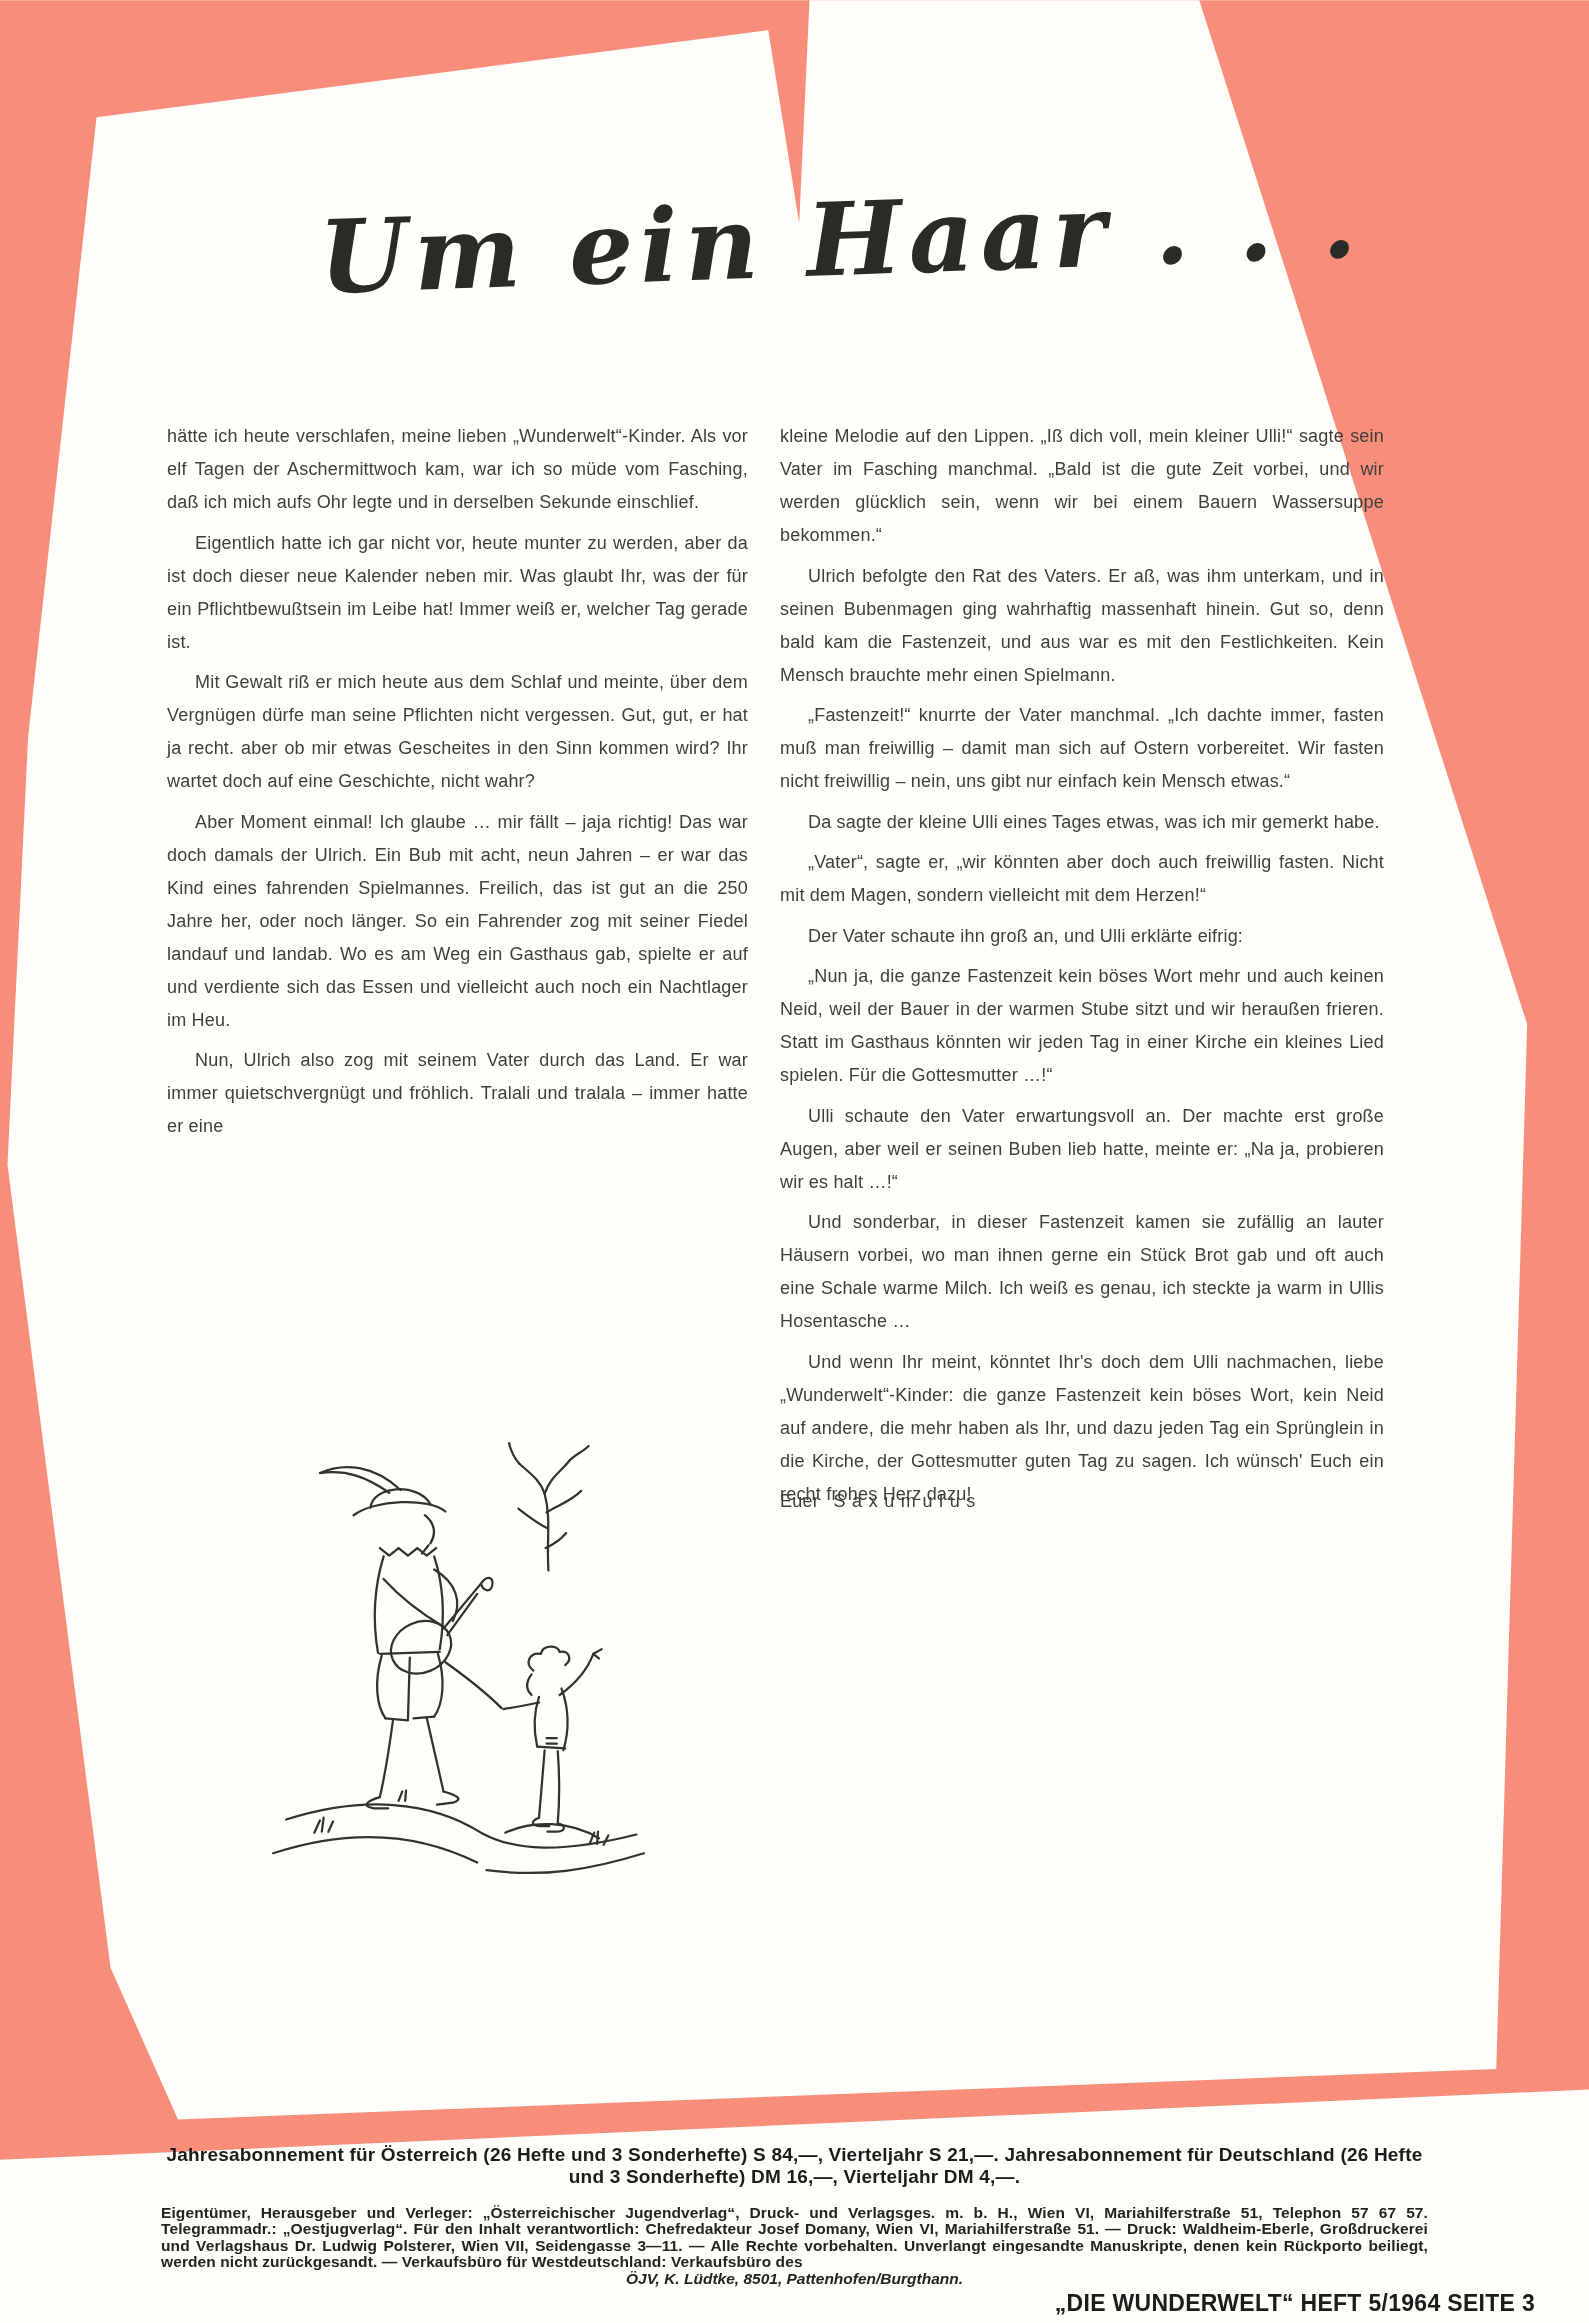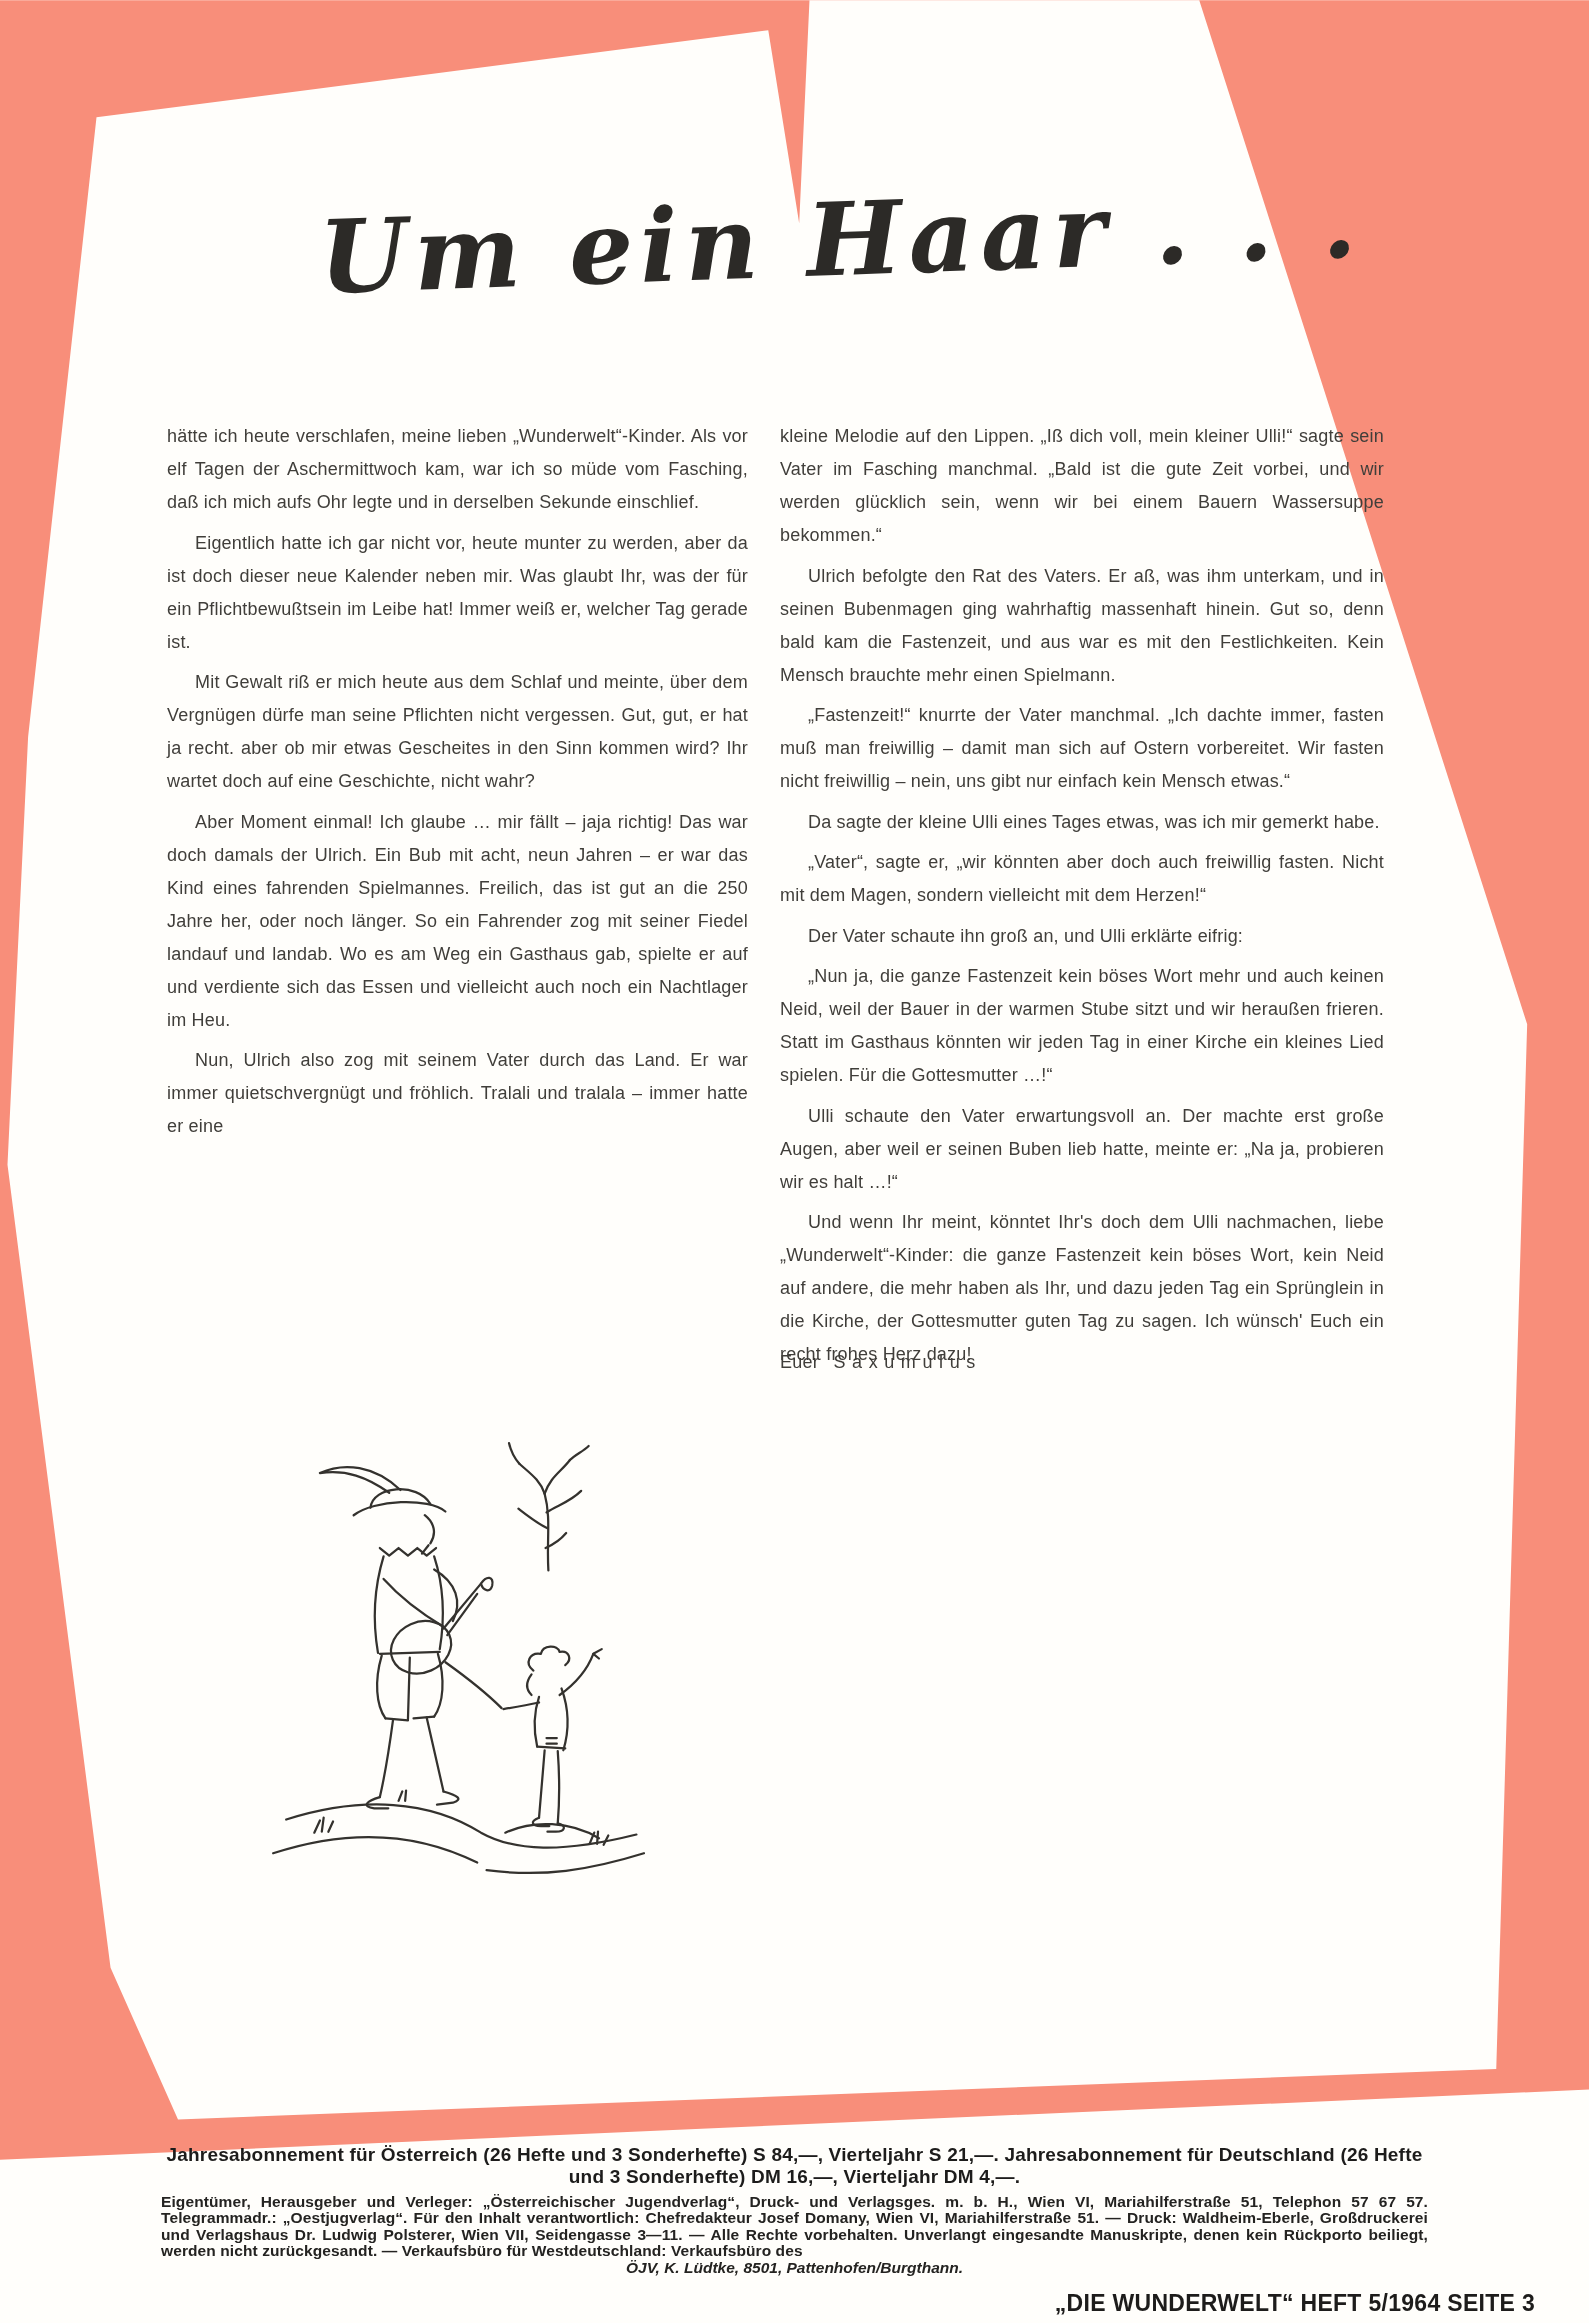--- a/index.html
+++ b/index.html
@@ -26,21 +26,21 @@
     margin-top:-33px;text-align:left;padding-right:45px;white-space:nowrap;
   }
   .signature .sig-name{letter-spacing:6.6px;padding-left:9.4px;}
   .illu{position:absolute;left:260px;top:1428px;width:397px;height:461px;}
   .footer{position:absolute;left:0;top:2144px;width:1589px;color:#1d1c1b;}
   .sub-line{
     width:1368px;margin:0 auto;text-align:center;font-weight:bold;
     font-size:19px;line-height:21.5px;letter-spacing:0.2px;
   }
   .imprint{
-    width:1267px;margin:7px auto 0 auto;font-weight:bold;font-size:15.5px;
+    width:1267px;margin:18px auto 0 auto;font-weight:bold;font-size:15.5px;
     line-height:16.4px;text-align:justify;letter-spacing:0.1px;color:#242321;
   }
   .imprint-last{
     width:1267px;margin:0 auto;font-weight:bold;font-size:15.5px;
     line-height:16.4px;text-align:center;color:#242321;font-style:italic;
   }
   .page-credit{
     position:absolute;right:54px;top:2256px;font-weight:bold;font-size:23px;
     letter-spacing:0.3px;color:#1d1c1b;white-space:nowrap;margin-top:34px;
   }
@@ -67,20 +67,21 @@
 
   <div class="col col2">
     <p>kleine Melodie auf den Lippen. „Iß dich voll, mein kleiner Ulli!“  sagte sein Vater im Fasching manchmal. „Bald ist die gute Zeit vorbei, und wir werden glücklich sein, wenn wir bei einem Bauern Wassersuppe bekommen.“</p>
     <p class="indent">Ulrich befolgte den Rat des Vaters. Er aß, was ihm unterkam, und in seinen Bubenmagen ging wahrhaftig massenhaft hinein. Gut so, denn bald kam die Fastenzeit, und aus war es mit den Festlichkeiten. Kein Mensch brauchte mehr einen Spielmann.</p>
     <p class="indent">„Fastenzeit!“ knurrte der Vater manchmal. „Ich dachte immer, fasten muß man freiwillig – damit man sich auf Ostern vorbereitet. Wir fasten nicht freiwillig – nein, uns gibt nur einfach kein Mensch etwas.“</p>
     <p class="indent">Da sagte der kleine Ulli eines Tages etwas, was ich mir gemerkt habe.</p>
     <p class="indent">„Vater“, sagte er, „wir könnten aber doch auch freiwillig fasten. Nicht mit dem Magen, sondern vielleicht mit dem Herzen!“</p>
     <p class="indent">Der Vater schaute ihn groß an, und Ulli erklärte eifrig:</p>
     <p class="indent">„Nun ja, die ganze Fastenzeit kein böses Wort mehr und auch keinen Neid, weil der Bauer in der warmen Stube sitzt und wir heraußen frieren. Statt im Gasthaus könnten wir jeden Tag in einer Kirche ein kleines Lied spielen. Für die Gottesmutter …!“</p>
     <p class="indent">Ulli schaute den Vater erwartungsvoll an. Der machte erst große Augen, aber weil er seinen Buben lieb hatte, meinte er: „Na ja, probieren wir es halt …!“</p>
+    <p class="indent">Und sonderbar, in dieser Fastenzeit kamen sie zufällig an lauter Häusern vorbei, wo man ihnen gerne ein Stück Brot gab und oft auch eine Schale warme Milch. Ich weiß es genau, ich steckte ja warm in Ullis Hosentasche …</p>
     <p class="indent">Und wenn Ihr meint, könntet Ihr's doch dem Ulli nachmachen, liebe „Wunderwelt“-Kinder: die ganze Fastenzeit kein böses Wort, kein Neid auf andere, die mehr haben als Ihr, und dazu jeden Tag ein Sprünglein in die Kirche, der Gottesmutter guten Tag zu sagen. Ich wünsch' Euch ein recht frohes Herz dazu!</p>
     <div class="signature">
       <span>Euer</span>
       <span class="sig-name">Saxumulus</span>
     </div>
   </div>
 
   <svg class="illu" viewBox="0 0 424 492" aria-hidden="true">
     <g fill="none" stroke="#34322e" stroke-width="2.4" stroke-linecap="round" stroke-linejoin="round">
 

